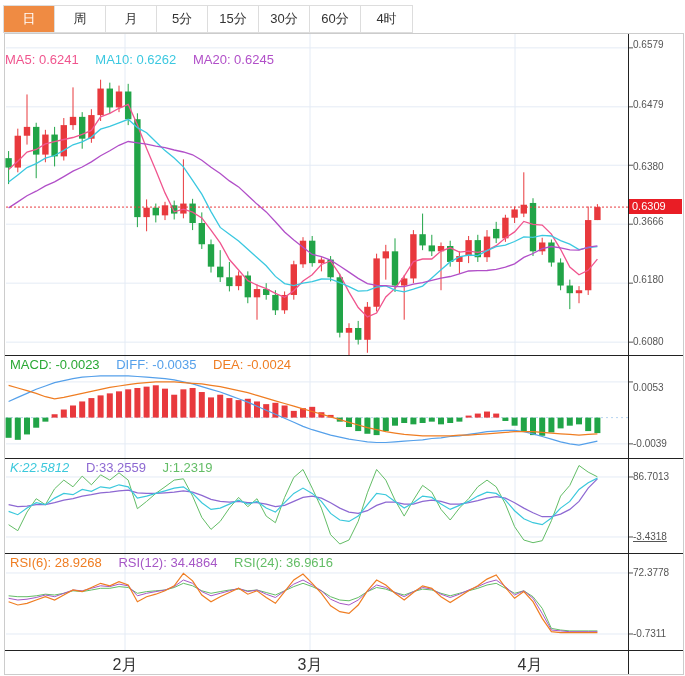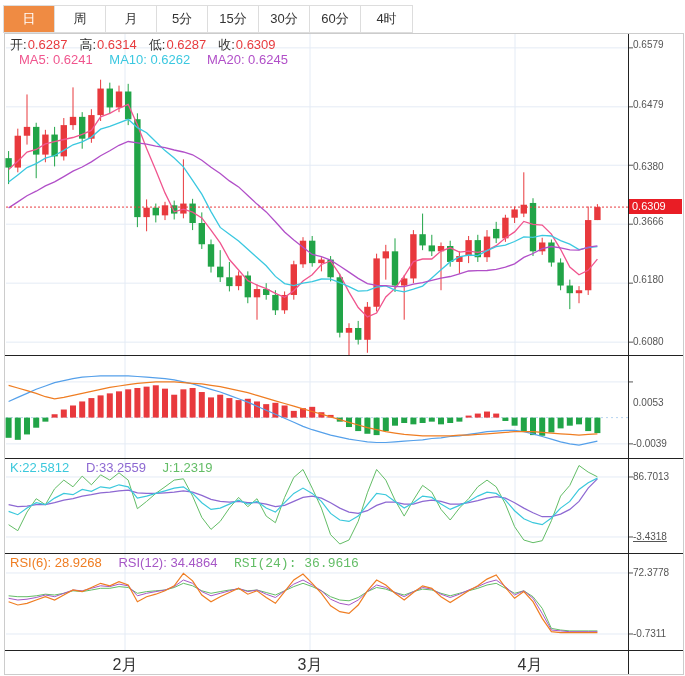--- a/index.html
+++ b/index.html
@@ -277,51 +277,53 @@
       <line x1="625" y1="309.14358974359" x2="629" y2="309.14358974359" stroke="#555"></line>
       <line x1="625" y1="348.9281045751634" x2="629" y2="348.9281045751634" stroke="#555"></line>
       <line x1="625" y1="410.8627450980392" x2="629" y2="410.8627450980392" stroke="#555"></line>
       <line x1="625" y1="443.97250525578136" x2="629" y2="443.97250525578136" stroke="#555"></line>
       <line x1="625" y1="503.9770217238963" x2="629" y2="503.9770217238963" stroke="#555"></line>
       <line x1="625" y1="539.96947848537" x2="629" y2="539.96947848537" stroke="#555"></line>
       <line x1="625" y1="600.9984225473322" x2="629" y2="600.9984225473322" stroke="#555"></line>
       <rect x="0.5" y="0.5" width="679" height="641" fill="none" stroke="#cccccc"></rect>
     </svg>
 
-  <div class="legend" style="left:10px;top:36px;">
-    <span class="lab">开:</span><span class="val-red">0.6287</span><span class="lab">高:</span><span class="val-red">0.6314</span><span class="lab">低:</span><span class="val-red">0.6287</span><span class="lab">收:</span><span class="val-red">0.6309</span>
-  </div>
-
-  <div class="legend" style="left:19px;top:52px;text-align:right;">
+
+  <div class="legend" style="left:5px;top:52px;text-align:right;">
     <span style="color: rgb(240, 85, 142);">MA5: 0.6241</span>
     <span style="color: rgb(59, 200, 224);">MA10: 0.6262</span>
     <span style="color: rgb(177, 79, 200);">MA20: 0.6245</span>
   </div>
 
+  <div class="legend" style="left:10px;top:357px;">
+    <span style="color: rgb(42, 168, 52);">MACD: -0.0023</span>
+    <span style="color: rgb(85, 160, 234);">DIFF: -0.0035</span>
+    <span style="color: rgb(239, 125, 34);">DEA: -0.0024</span>
+  </div>
 
   <div class="legend" style="left:10px;top:460px;">
-    <span style="color: rgb(59, 200, 220);">K:22.5812</span>
+    <span style="color: rgb(59, 200, 220); font-style: italic;">K:22.5812</span>
     <span style="color: rgb(141, 104, 210);">D:33.2559</span>
     <span style="color: rgb(99, 189, 102);">J:1.2319</span>
   </div>
 
   <div class="legend" style="left:10px;top:555px;">
     <span style="color: rgb(239, 125, 34);">RSI(6): 28.9268</span>
     <span style="color: rgb(166, 87, 198);">RSI(12): 34.4864</span>
-    <span style="color: rgb(99, 189, 102); font-family: Liberation Mono, monospace;">RSI(24): 36.9616</span>
+    <span style="color: rgb(99, 189, 102);">RSI(24): 36.9616</span>
   </div>
 
   <div class="ax" style="top:39px;">0.6579</div>
   <div class="ax" style="top:99px;">0.6479</div>
   <div class="ax" style="top:161px;">0.6380</div>
   <div class="ax" style="top:216px;">0.3666</div>
   <div class="ax" style="top:274px;text-align:right;">0.6180</div>
   <div class="ax" style="top:336px;">0.6080</div>
   <div class="badge" style="top:199px;">0.6309</div>
-  <div class="ax" style="top:397px;">0.0053</div>
+  <div class="ax" style="top:382px;">0.0053</div>
   <div class="ax" style="top:438px;">-0.0039</div>
   <div class="ax" style="top:471px;">86.7013</div>
   <div class="ax" style="top:531px;text-decoration:underline;">-3.4318</div>
   <div class="ax" style="top:567px;">72.3778</div>
   <div class="ax" style="top:628px;">-0.7311</div>
 
   <div class="month" style="left:125px;">2月</div>
   <div class="month" style="left:310px;">3月</div>
   <div class="month" style="left:530px;">4月</div>
 

